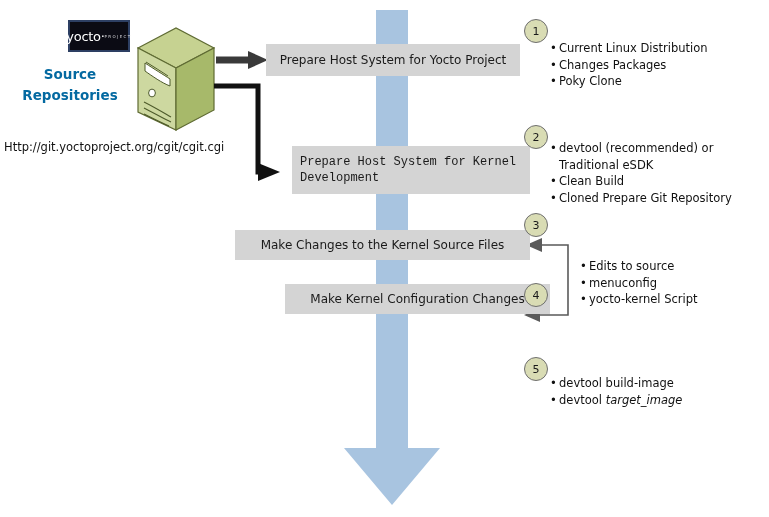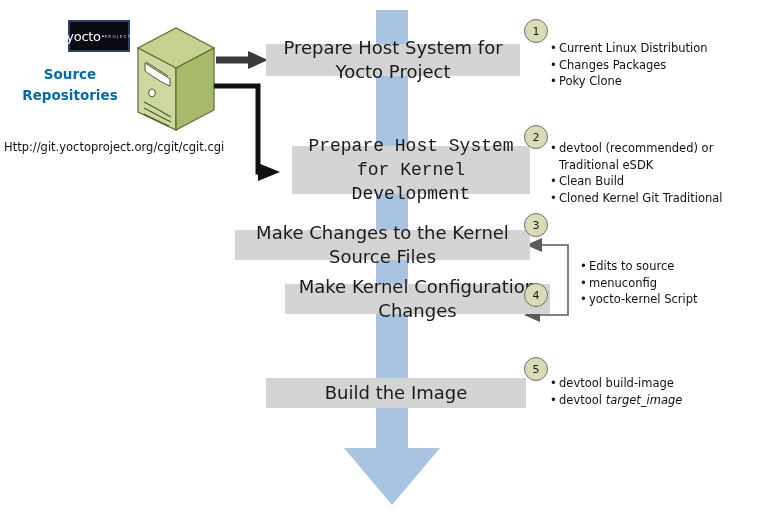--- a/index.html
+++ b/index.html
@@ -81,22 +81,21 @@
     pointer-events: none;
   }
 
   
   .process-box {
     background: #d4d4d4;
     color: #1a1a1a;
     display: flex;
     align-items: center;
     justify-content: center;
-    text-align: center;
-    font-size: 18px;
+    font-size: 12px;
     line-height: 1.35;
     box-sizing: border-box;
     padding: 0 8px;
   }
 
   
   .step-circle {
     width: 24px; height: 24px;
     border-radius: 50%;
     background: #d9dcb4;
@@ -219,21 +218,21 @@
     <div class="row">
       <span class="bullet-dot">•</span>
       <span class="bullet-text">devtool (recommended) or Traditional eSDK</span>
     </div>
     <div class="row">
       <span class="bullet-dot">•</span>
       <span class="bullet-text">Clean Build</span>
     </div>
     <div class="row">
       <span class="bullet-dot">•</span>
-      <span class="bullet-text">Cloned Kernel Git Traditional</span>
+      <span class="bullet-text">Cloned Prepare Git Repository</span>
     </div>
   </div>
 
   <div class="process-box abs" style="left:235px; top:230px; width:295px; height:30px;">
     <span>Make Changes to the Kernel Source Files</span>
   </div>
   <div class="step-circle abs" style="left:524px; top:213px;">
     <span>3</span>
   </div>
 
@@ -252,23 +251,20 @@
     <div class="row">
       <span class="bullet-dot">•</span>
       <span class="bullet-text">menuconfig</span>
     </div>
     <div class="row">
       <span class="bullet-dot">•</span>
       <span class="bullet-text">yocto-kernel Script</span>
     </div>
   </div>
 
-  <div class="process-box abs" style="left:266px; top:378px; width:260px; height:30px;">
-    <span>Build the Image</span>
-  </div>
   <div class="step-circle abs" style="left:524px; top:357px;">
     <span>5</span>
   </div>
   <div class="bullets abs" style="left:550px; top:375px; width:215px;">
     <div class="row">
       <span class="bullet-dot">•</span>
       <span class="bullet-text">devtool build-image</span>
     </div>
     <div class="row">
       <span class="bullet-dot">•</span>

